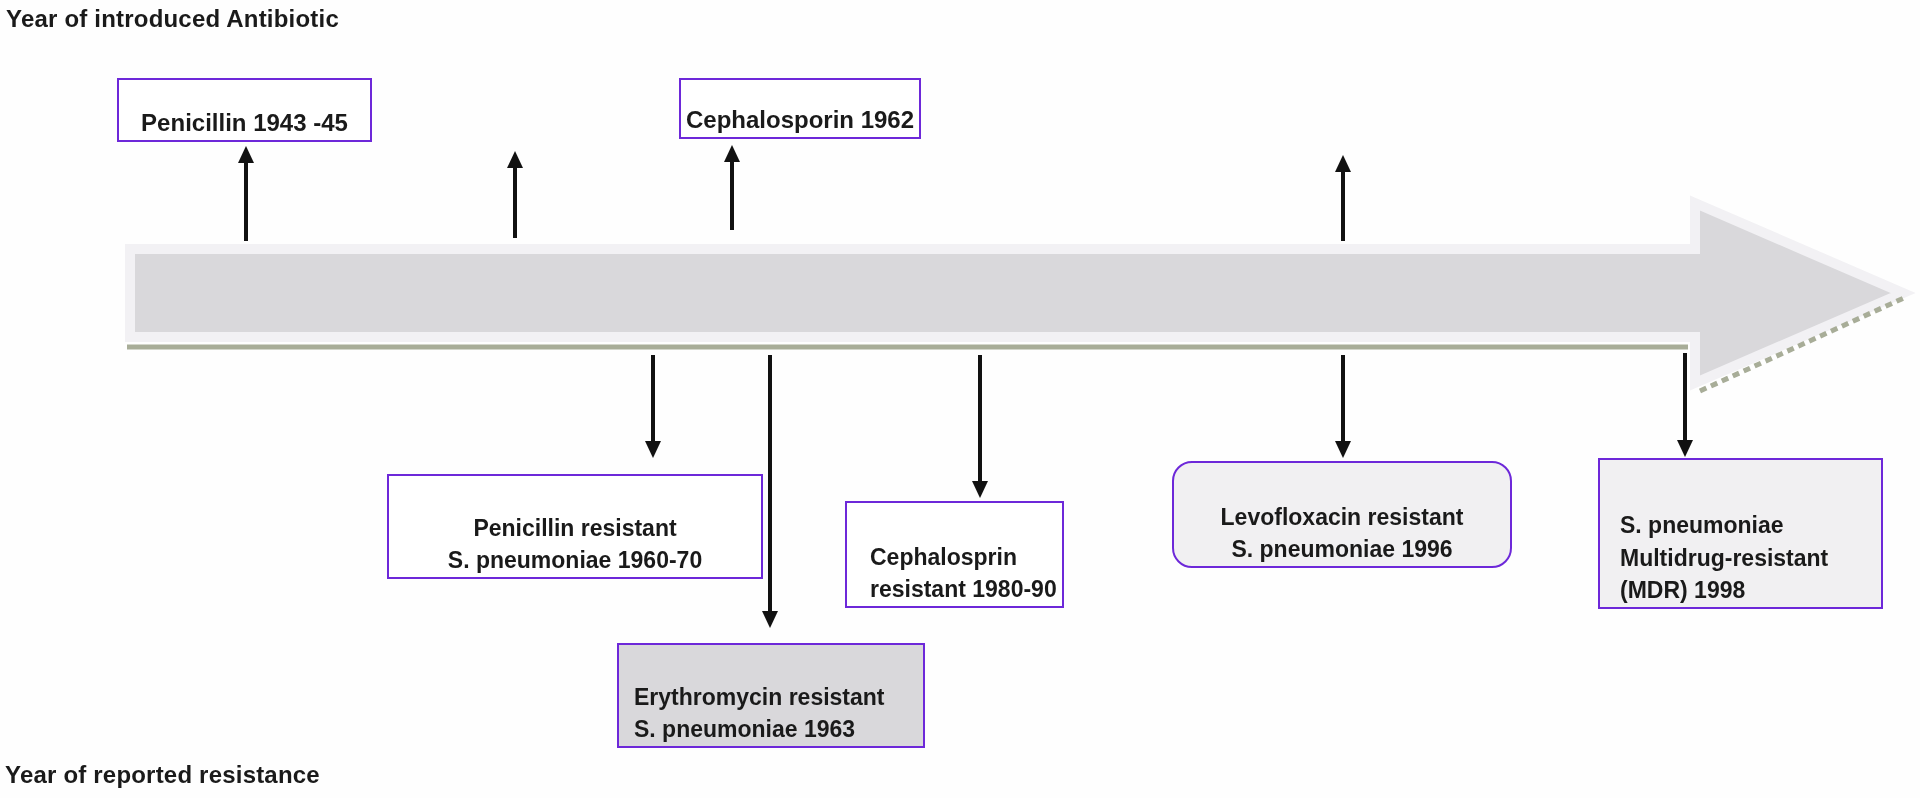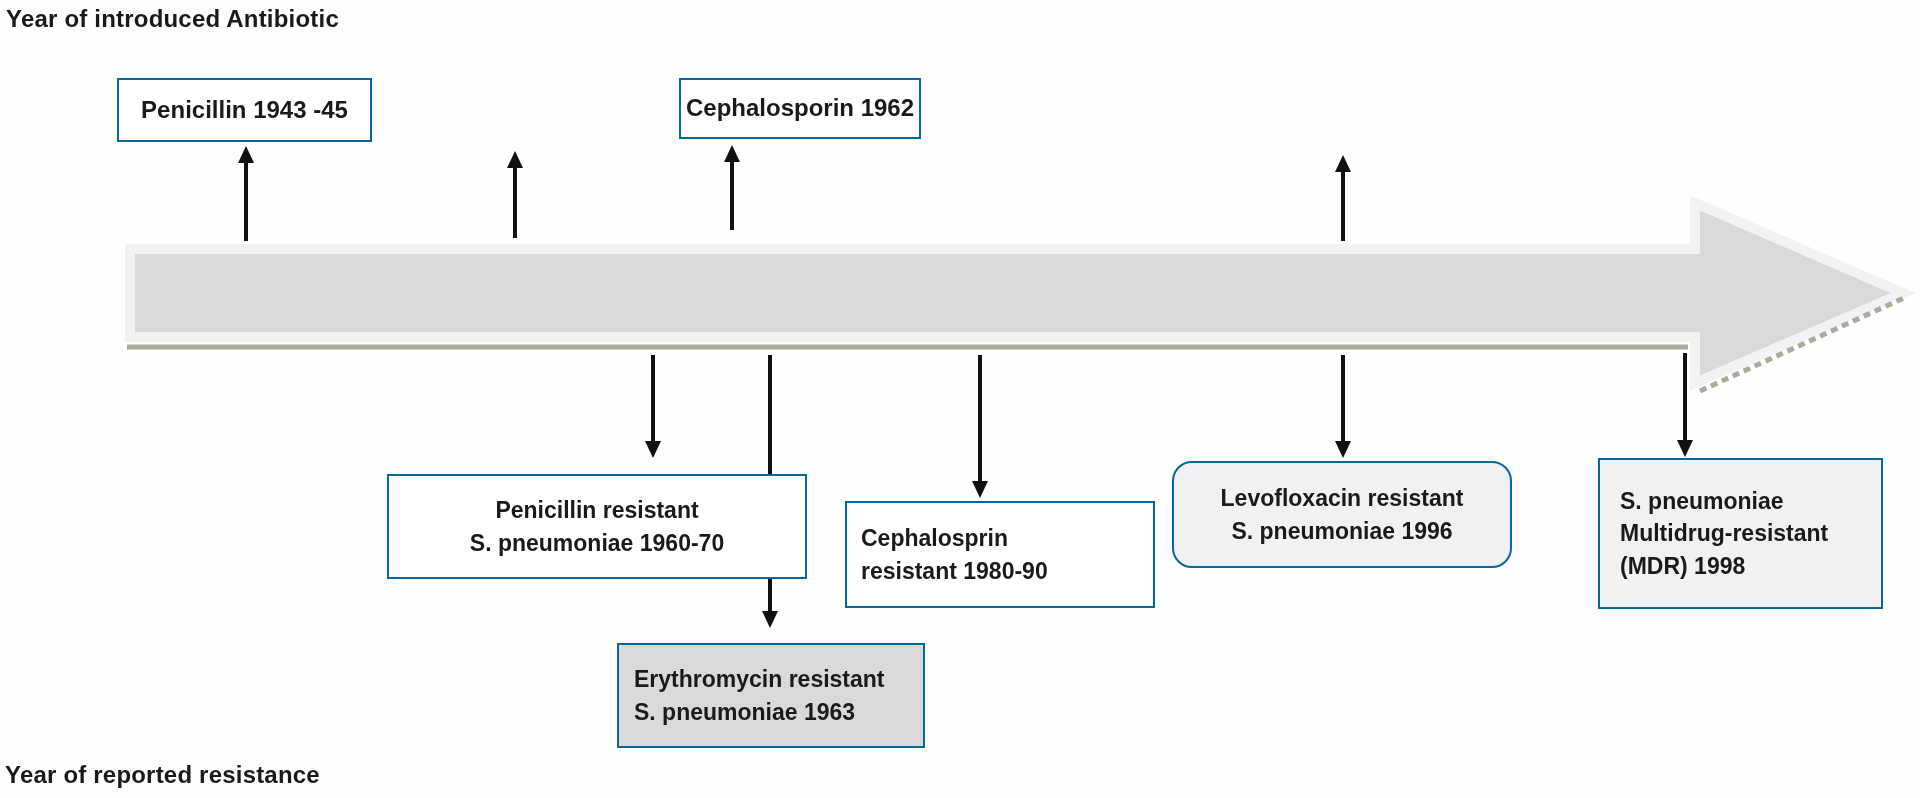--- a/index.html
+++ b/index.html
@@ -4,22 +4,22 @@
 <style>
   html,body{margin:0;padding:0;background:#ffffff;}
   #canvas{
     position:relative;width:1920px;height:798px;background:#fefefe;overflow:hidden;
     font-family:"Liberation Sans", sans-serif;color:#1a1a1a;
   }
   .corner-label{
     position:absolute;font-size:24px;font-weight:700;letter-spacing:0.2px;white-space:nowrap;
   }
   .box{
-    position:absolute;box-sizing:border-box;border:2px solid #0369a1;background:#ffffff;
-    display:flex;flex-direction:column;justify-content:center;
+    position:absolute;box-sizing:border-box;border:2px solid #6d28d9;background:#ffffff;
+    display:flex;flex-direction:column;justify-content:flex-end;
     font-weight:700;line-height:1.42;white-space:nowrap;
   }
   .box.top{font-size:24px;align-items:center;}
   .box.bottom{font-size:23px;}
   .box.center{align-items:center;text-align:center;}
   .box.left{align-items:flex-start;text-align:left;}
   .bg-gray{background:#d9d8db;}
   .bg-lightgray{background:#f1f0f2;}
   .sci{}
   .varrow{position:absolute;width:16px;}
@@ -83,31 +83,31 @@
   </div>
   <div class="varrow down" style="left:1335px;top:355px;height:103px;">
     <div class="shaft"></div>
     <div class="head"></div>
   </div>
   <div class="varrow down" style="left:1677px;top:353px;height:104px;">
     <div class="shaft"></div>
     <div class="head"></div>
   </div>
 
-  <div class="box bottom center" style="left:387px;top:474px;width:420px;height:105px;">
+  <div class="box bottom center" style="left:387px;top:474px;width:376px;height:105px;">
     <div>Penicillin resistant</div>
     <div><span class="sci">S. pneumoniae</span><span> 1960-70</span></div>
   </div>
 
   <div class="box bottom left bg-gray" style="left:617px;top:643px;width:308px;height:105px;padding-left:15px;">
     <div>Erythromycin resistant</div>
     <div><span class="sci">S. pneumoniae</span><span> 1963</span></div>
   </div>
 
-  <div class="box bottom left" style="left:845px;top:501px;width:310px;height:107px;padding-left:14px;">
+  <div class="box bottom left" style="left:845px;top:501px;width:219px;height:107px;padding-left:23px;">
     <div>Cephalosprin</div>
     <div>resistant 1980-90</div>
   </div>
 
   <div class="box bottom center bg-lightgray" style="left:1172px;top:461px;width:340px;height:107px;border-radius:20px;">
     <div>Levofloxacin resistant</div>
     <div><span class="sci">S. pneumoniae</span><span> 1996</span></div>
   </div>
 
   <div class="box bottom left bg-lightgray" style="left:1598px;top:458px;width:285px;height:151px;padding-left:20px;">

